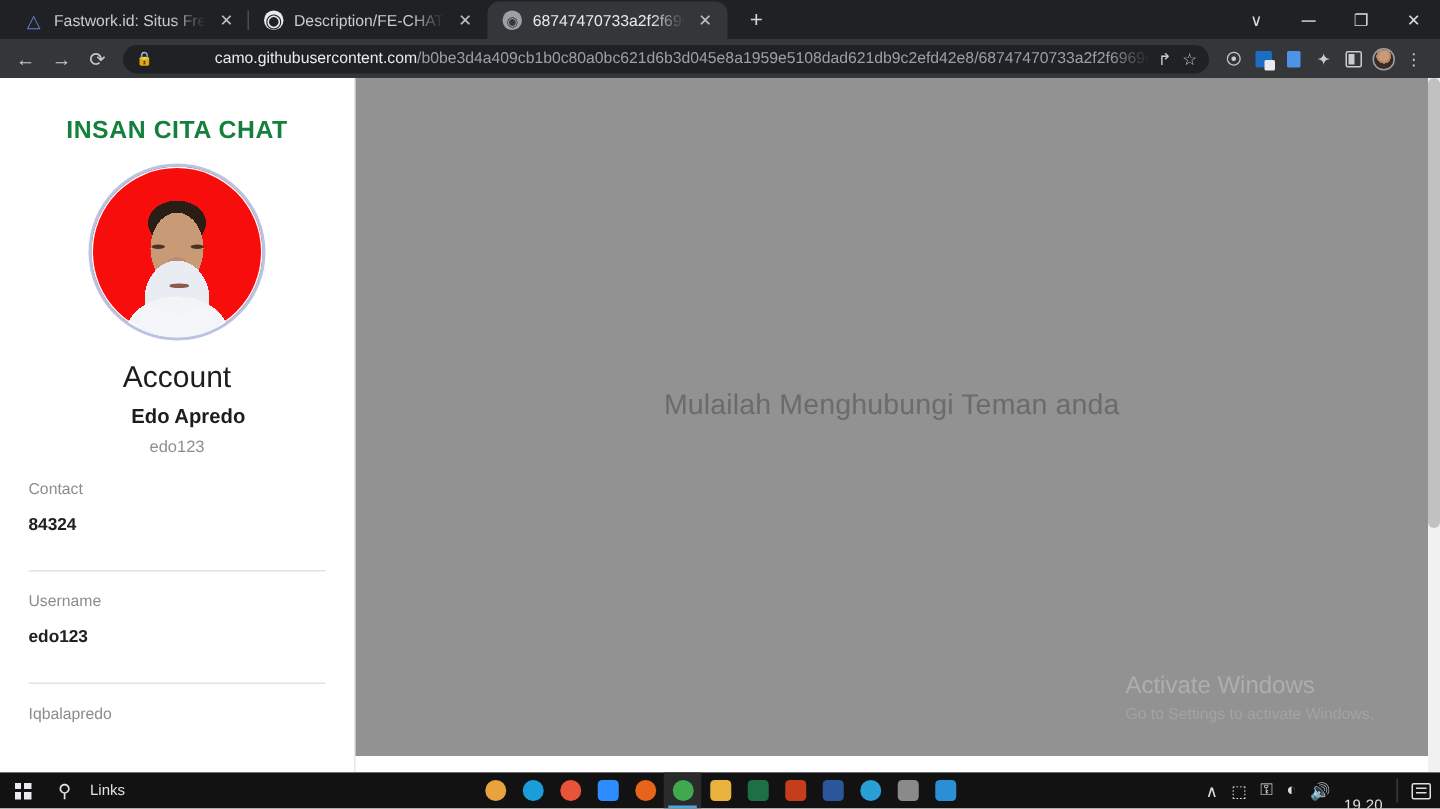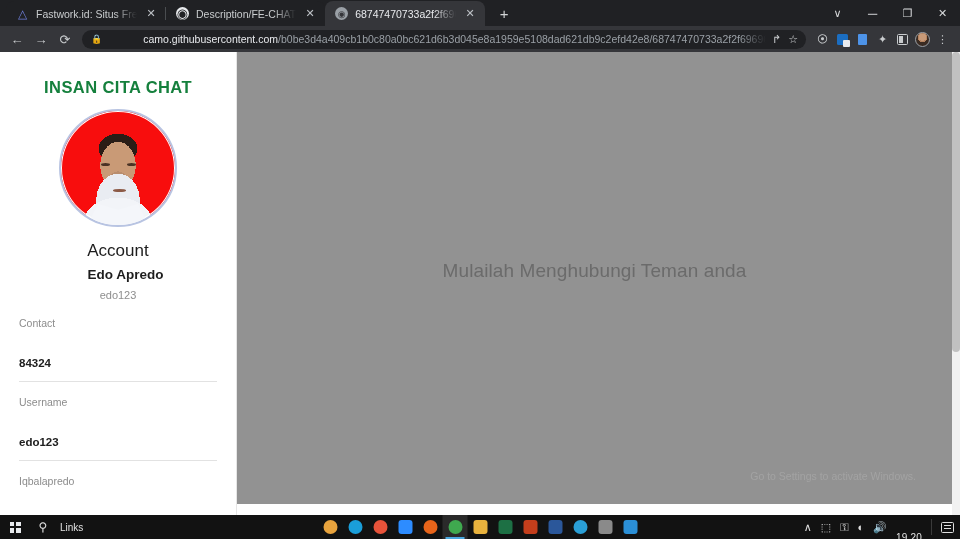--- a/index.html
+++ b/index.html
@@ -152,36 +152,36 @@
     background: #8c5a47; border-radius: 50%; left: 52px; top: 78px;
   }
   .avatar .collar {
     position: absolute; left: 50%; bottom: -1px;
     transform: translateX(-50%);
     width: 62px; height: 22px; background: #f4f6fa;
     clip-path: polygon(0 100%, 18% 0, 50% 26%, 82% 0, 100% 100%);
   }
 
   .acct-title {
-    text-align: center; font-size: 17px; font-weight: 400;
+    text-align: center; font-size: 20px; font-weight: 400;
     color: #1d1d1d; margin-top: 14px;
   }
   .acct-name {
     text-align: center; font-size: 13.5px; font-weight: 700;
     color: #1d1d1d; margin-top: 6px; margin-left: 15px;
   }
   .acct-user {
     text-align: center; font-size: 11px; color: #8e8e8e; margin-top: 7px;
   }
 
   .fields { margin-top: 16px; padding: 0 19px; }
-  .field { padding-bottom: 12px; border-bottom: 1px solid #e2e2e2; margin-bottom: 14px; }
+  .field { padding-bottom: 24px; border-bottom: 1px solid #e2e2e2; margin-bottom: 14px; }
   .field:last-child { border-bottom: none; margin-bottom: 0; }
   .field-label { font-size: 10.5px; color: #8c8c8c; }
-  .field-value { font-size: 11.5px; color: #202020; font-weight: 600; margin-top: 28px; }
+  .field-value { font-size: 11.5px; color: #202020; font-weight: 600; margin-top: 12px; }
 
   
   .main-panel {
     position: absolute; left: 237px; top: 0;
     width: 715px; height: 452px;
     background: #929292;
     display: flex; align-items: center; justify-content: center;
     overflow: hidden;
   }
   .empty-msg {
@@ -355,20 +355,21 @@
         </div>
         <div class="field">
           <div class="field-label">Iqbalapredo</div>
         </div>
       </div>
     </div>
 
     <div class="main-panel">
       <div class="empty-msg">Mulailah Menghubungi Teman anda</div>
       <div class="watermark">
+        <div class="wm-title">Activate Windows</div>
         <div class="wm-sub">Go to Settings to activate Windows.</div>
       </div>
     </div>
 
     <div class="page-scrollbar">
       <div class="thumb"></div>
     </div>
   </div>
 </div>
 

